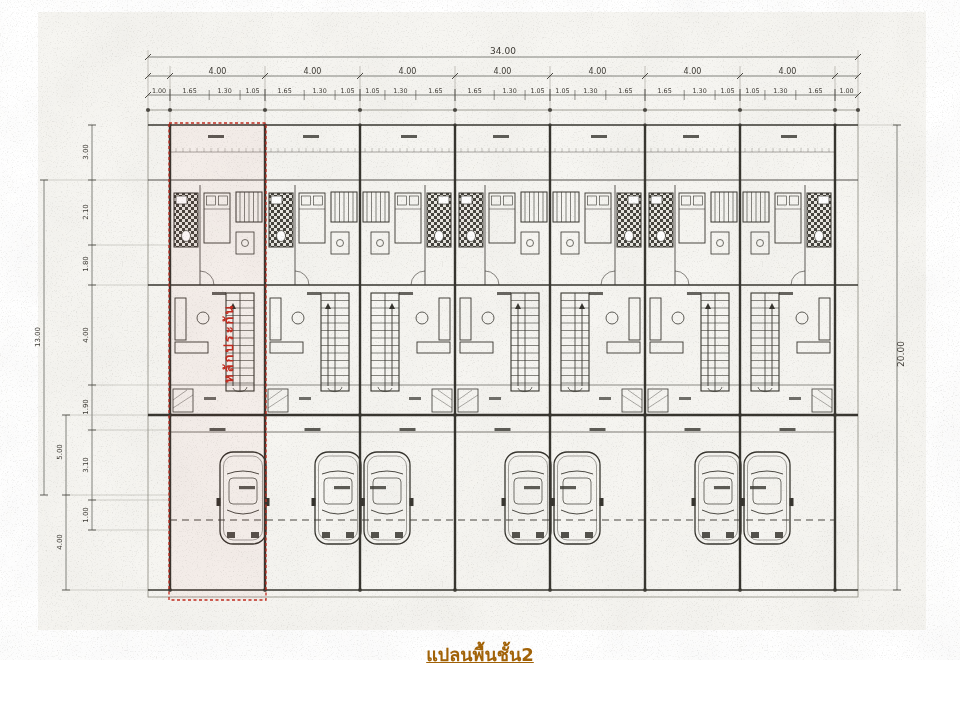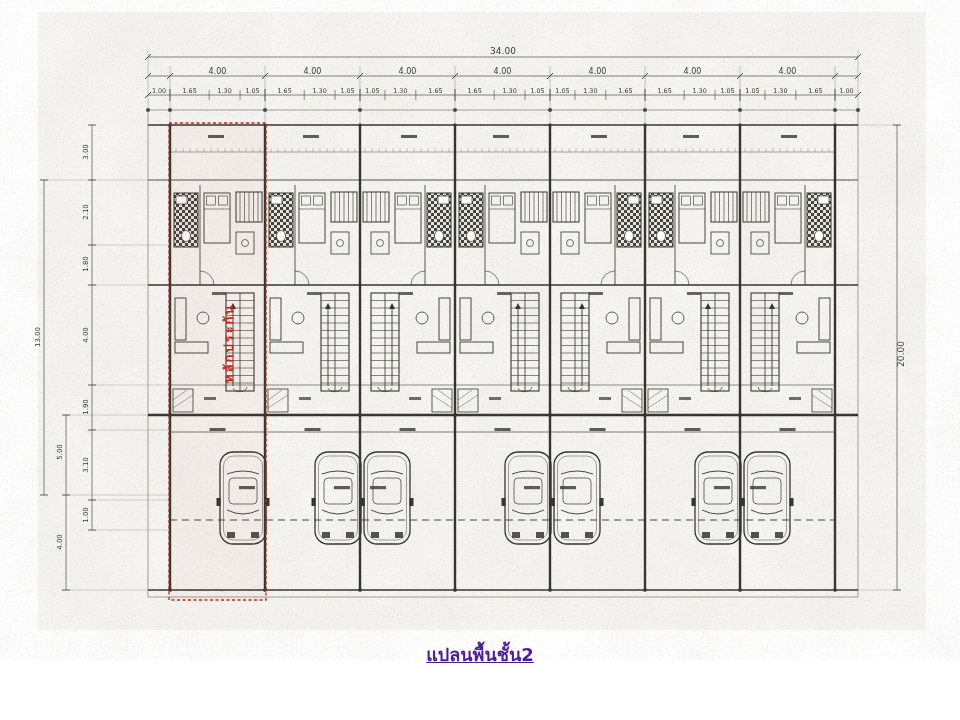--- a/index.html
+++ b/index.html
@@ -7,21 +7,21 @@
     font-family:"DejaVu Sans",sans-serif}
   .page{position:relative;width:960px;height:720px;background:#ffffff}
   .page svg{position:absolute;top:0;left:0;display:block}
   text{fill:#3b3832;font-family:"DejaVu Sans",sans-serif}
   .t-sm{font-size:6.4px}
   .t-sm-l{font-size:7px}
   .t-bay{font-size:8px}
   .t-mid{font-size:9px}
   .red-label{font-size:13px;fill:#c2281c;letter-spacing:2px;font-weight:bold}
   .caption{position:absolute;top:640px;left:0;width:100%;text-align:center}
-  .caption span{display:inline-block;font-size:18px;font-weight:bold;color:#4c1d95;
+  .caption span{display:inline-block;font-size:18px;font-weight:bold;color:#a16207;
     text-decoration:underline;font-family:"DejaVu Sans",sans-serif}
 </style>
 </head>
 <body>
 
 <div class="page">
   <svg id="plan-svg" width="960" height="660" viewBox="0 0 960 660">
     <defs>
       <pattern id="checker" width="6" height="6" patternUnits="userSpaceOnUse">
         <rect width="6" height="6" fill="#e8e6e0"></rect>

